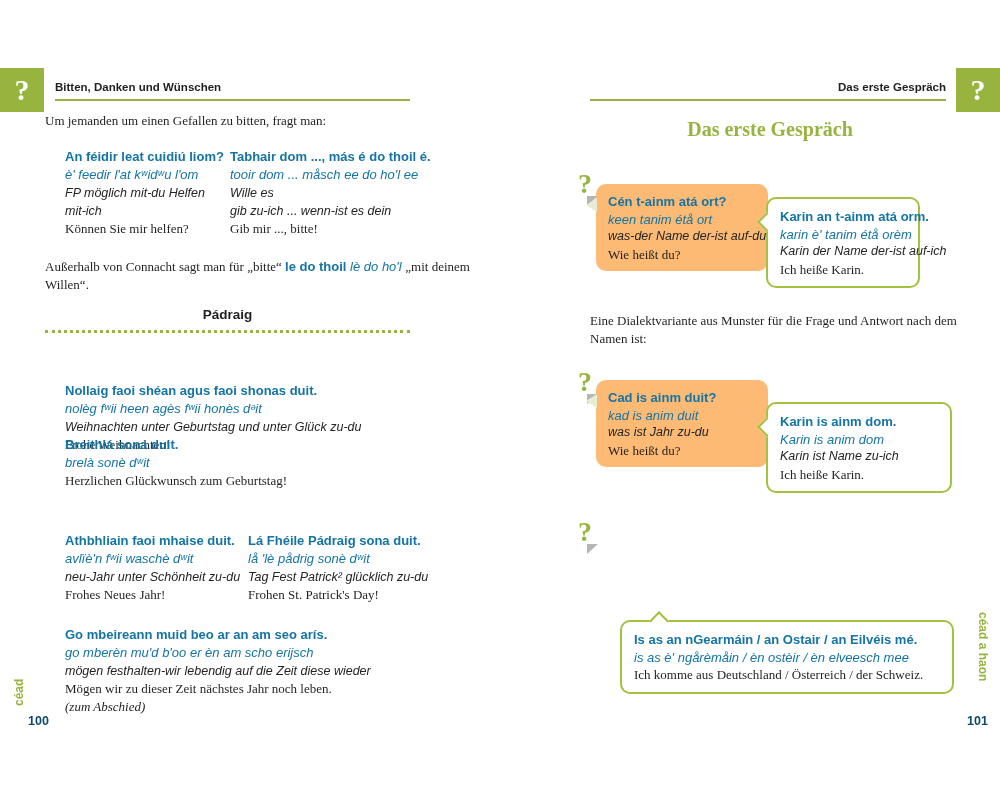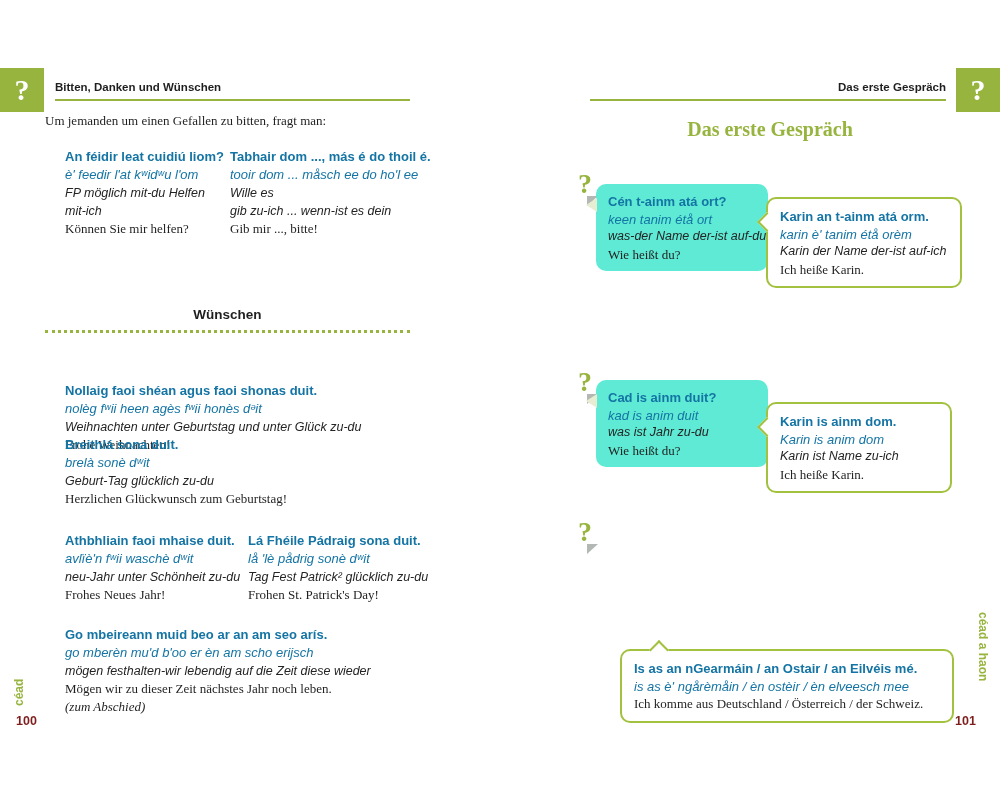--- a/index.html
+++ b/index.html
@@ -22,38 +22,38 @@
   .phon  { font:italic 13px "Liberation Sans", sans-serif; color:#1474a4; }
   .gloss { font:italic 12.5px "Liberation Sans", sans-serif; color:#242424; }
   .de    { font:13px "Liberation Serif", serif; color:#1f1f1f; }
   .de-italic { font:italic 13px "Liberation Serif", serif; color:#1f1f1f; }
 
   .note-irish { font:bold 13px "Liberation Sans", sans-serif; color:#1474a4; }
   .note-phon  { font:italic 13px "Liberation Sans", sans-serif; color:#1474a4; }
 
   .bubble { position:absolute; box-sizing:border-box; padding:9px 12px 8px 12px; border-radius:10px; }
   .bubble > div { line-height:17.5px; white-space:nowrap; }
-  .bubble.q { background:#5eead4; }
+  .bubble.q { background:#fdba74; }
   .bubble.a { background:#ffffff; border:2px solid #a2c13f; }
   .tail-q { position:absolute; left:-10px; top:14px; width:0; height:0;
             border-top:7px solid transparent; border-bottom:7px solid transparent;
             border-right:11px solid #e6edd2; }
   .tail-a { position:absolute; left:-8px; top:16px; width:12px; height:12px; background:#ffffff;
             border-left:2px solid #a2c13f; border-bottom:2px solid #a2c13f; transform:rotate(45deg); }
   .tail-a.up { left:30px; top:-8px; border:none; border-top:2px solid #a2c13f; border-left:2px solid #a2c13f; }
 
   .qicon { position:absolute; width:26px; height:42px; }
   .qicon .glyph { font:bold 28px "Liberation Serif", serif; color:#96b43e; }
   .qicon .qtail { position:absolute; left:9px; top:28px; width:0; height:0;
                   border-left:11px solid #b3b8b4; border-bottom:10px solid transparent; }
 
   .margin-label { position:absolute; font:bold 12px "Liberation Sans", sans-serif; color:#96b43e; white-space:nowrap; }
   .rot-left  { transform:rotate(-90deg); transform-origin:0 0; }
   .rot-right { transform:rotate(90deg);  transform-origin:0 0; }
-  .pageno { position:absolute; top:714px; font:bold 12.5px "Liberation Sans", sans-serif; color:#7f1d1d; }
+  .pageno { position:absolute; top:714px; font:bold 12.5px "Liberation Sans", sans-serif; color:#0c4a6e;margin-left:12px; }
 </style>
 </head>
 <body>
 
 <div class="canvas">
 
   <div class="qbox" style="left:0px;">
     <span>?</span>
   </div>
   <div class="runhead" style="left:55px;">Bitten, Danken und Wünschen</div>
@@ -69,35 +69,37 @@
     <div class="de">Können Sie mir helfen?</div>
   </div>
   <div class="block" style="left:230px; top:148px; width:185px;">
     <div class="irish">Tabhair dom ..., más é do thoil é.</div>
     <div class="phon">tooir dom ... måsch ee do ho'l ee</div>
     <div class="gloss">Wille es</div>
     <div class="gloss">gib zu-ich ... wenn-ist es dein</div>
     <div class="de">Gib mir ..., bitte!</div>
   </div>
 
+  <div class="body-text" style="left:45px; top:258px; width:430px;">
+    <span>Außerhalb von Connacht sagt man für „bitte“ </span><span class="note-irish">le do thoil</span><span class="note-phon"> lè do ho'l </span><span>„mit deinem Willen“.</span>
+  </div>
 
-  <div class="section-head" style="left:45px; top:307px; width:365px;">Wünschen</div>
+  <div class="section-head" style="left:45px; top:307px; width:365px;">Pádraig</div>
   <div class="dotted" style="left:45px; top:330px; width:365px;"></div>
 
   <div class="block" style="left:65px; top:350px; width:350px;margin-top:32px;">
     <div class="irish">Nollaig faoi shéan agus faoi shonas duit.</div>
     <div class="phon">nolèg fʷii heen agès fʷii honès dᵊit</div>
     <div class="gloss">Weihnachten unter Geburtstag und unter Glück zu-du</div>
     <div class="de">Frohe Weihnachten!</div>
   </div>
 
   <div class="block" style="left:65px; top:436px; width:350px;">
     <div class="irish">Breithlá sona duit.</div>
     <div class="phon">brelà sonè dʷit</div>
-    <div class="gloss">Geburt-Tag glücklich zu-du</div>
     <div class="de">Herzlichen Glückwunsch zum Geburtstag!</div>
   </div>
 
   <div class="block" style="left:65px; top:532px; width:178px;">
     <div class="irish">Athbhliain faoi mhaise duit.</div>
     <div class="phon">avlïè'n fʷii waschè dʷit</div>
     <div class="gloss">neu-Jahr unter Schönheit zu-du</div>
     <div class="de">Frohes Neues Jahr!</div>
   </div>
   <div class="block" style="left:248px; top:532px; width:180px;">
@@ -130,28 +132,29 @@
     <span class="glyph">?</span>
     <span class="qtail"></span>
   </div>
   <div class="bubble q" style="left:596px; top:184px; width:172px;">
     <span class="tail-q"></span>
     <div class="irish">Cén t-ainm atá ort?</div>
     <div class="phon">keen tanim étå ort</div>
     <div class="gloss">was-der Name der-ist auf-du</div>
     <div class="de">Wie heißt du?</div>
   </div>
-  <div class="bubble a" style="left:766px; top:197px; width:196px;">
+  <div class="bubble a" style="left:766px; top:197px; width:154px;">
     <span class="tail-a"></span>
     <div class="irish">Karin an t-ainm atá orm.</div>
     <div class="phon">karin è' tanim étå orèm</div>
     <div class="gloss">Karin der Name der-ist auf-ich</div>
     <div class="de">Ich heiße Karin.</div>
   </div>
 
+  <div class="body-text" style="left:590px; top:312px; width:368px;">Eine Dialektvariante aus Munster für die Frage und Antwort nach dem Namen ist:</div>
 
   <div class="qicon" style="left:578px; top:366px;">
     <span class="glyph">?</span>
     <span class="qtail"></span>
   </div>
   <div class="bubble q" style="left:596px; top:380px; width:172px;">
     <span class="tail-q"></span>
     <div class="irish">Cad is ainm duit?</div>
     <div class="phon">kad is anim duit</div>
     <div class="gloss">was ist Jahr zu-du</div>
@@ -162,21 +165,21 @@
     <div class="irish">Karin is ainm dom.</div>
     <div class="phon">Karin is anim dom</div>
     <div class="gloss">Karin ist Name zu-ich</div>
     <div class="de">Ich heiße Karin.</div>
   </div>
 
   <div class="qicon" style="left:578px; top:516px;">
     <span class="glyph">?</span>
     <span class="qtail"></span>
   </div>
-  <div class="bubble a" style="left:620px; top:649px; width:334px;">
+  <div class="bubble a" style="left:620px; top:620px; width:334px;">
     <span class="tail-a up"></span>
     <div class="irish">Is as an nGearmáin / an Ostair / an Eilvéis mé.</div>
     <div class="phon">is as è' ngårèmåin / èn ostèir / èn elveesch mee</div>
     <div class="de">Ich komme aus Deutschland / Österreich / der Schweiz.</div>
   </div>
 
   <div class="margin-label rot-right" style="left:990px; top:612px;">céad a haon</div>
   <div class="pageno" style="left:955px;">101</div>
 
 </div>

